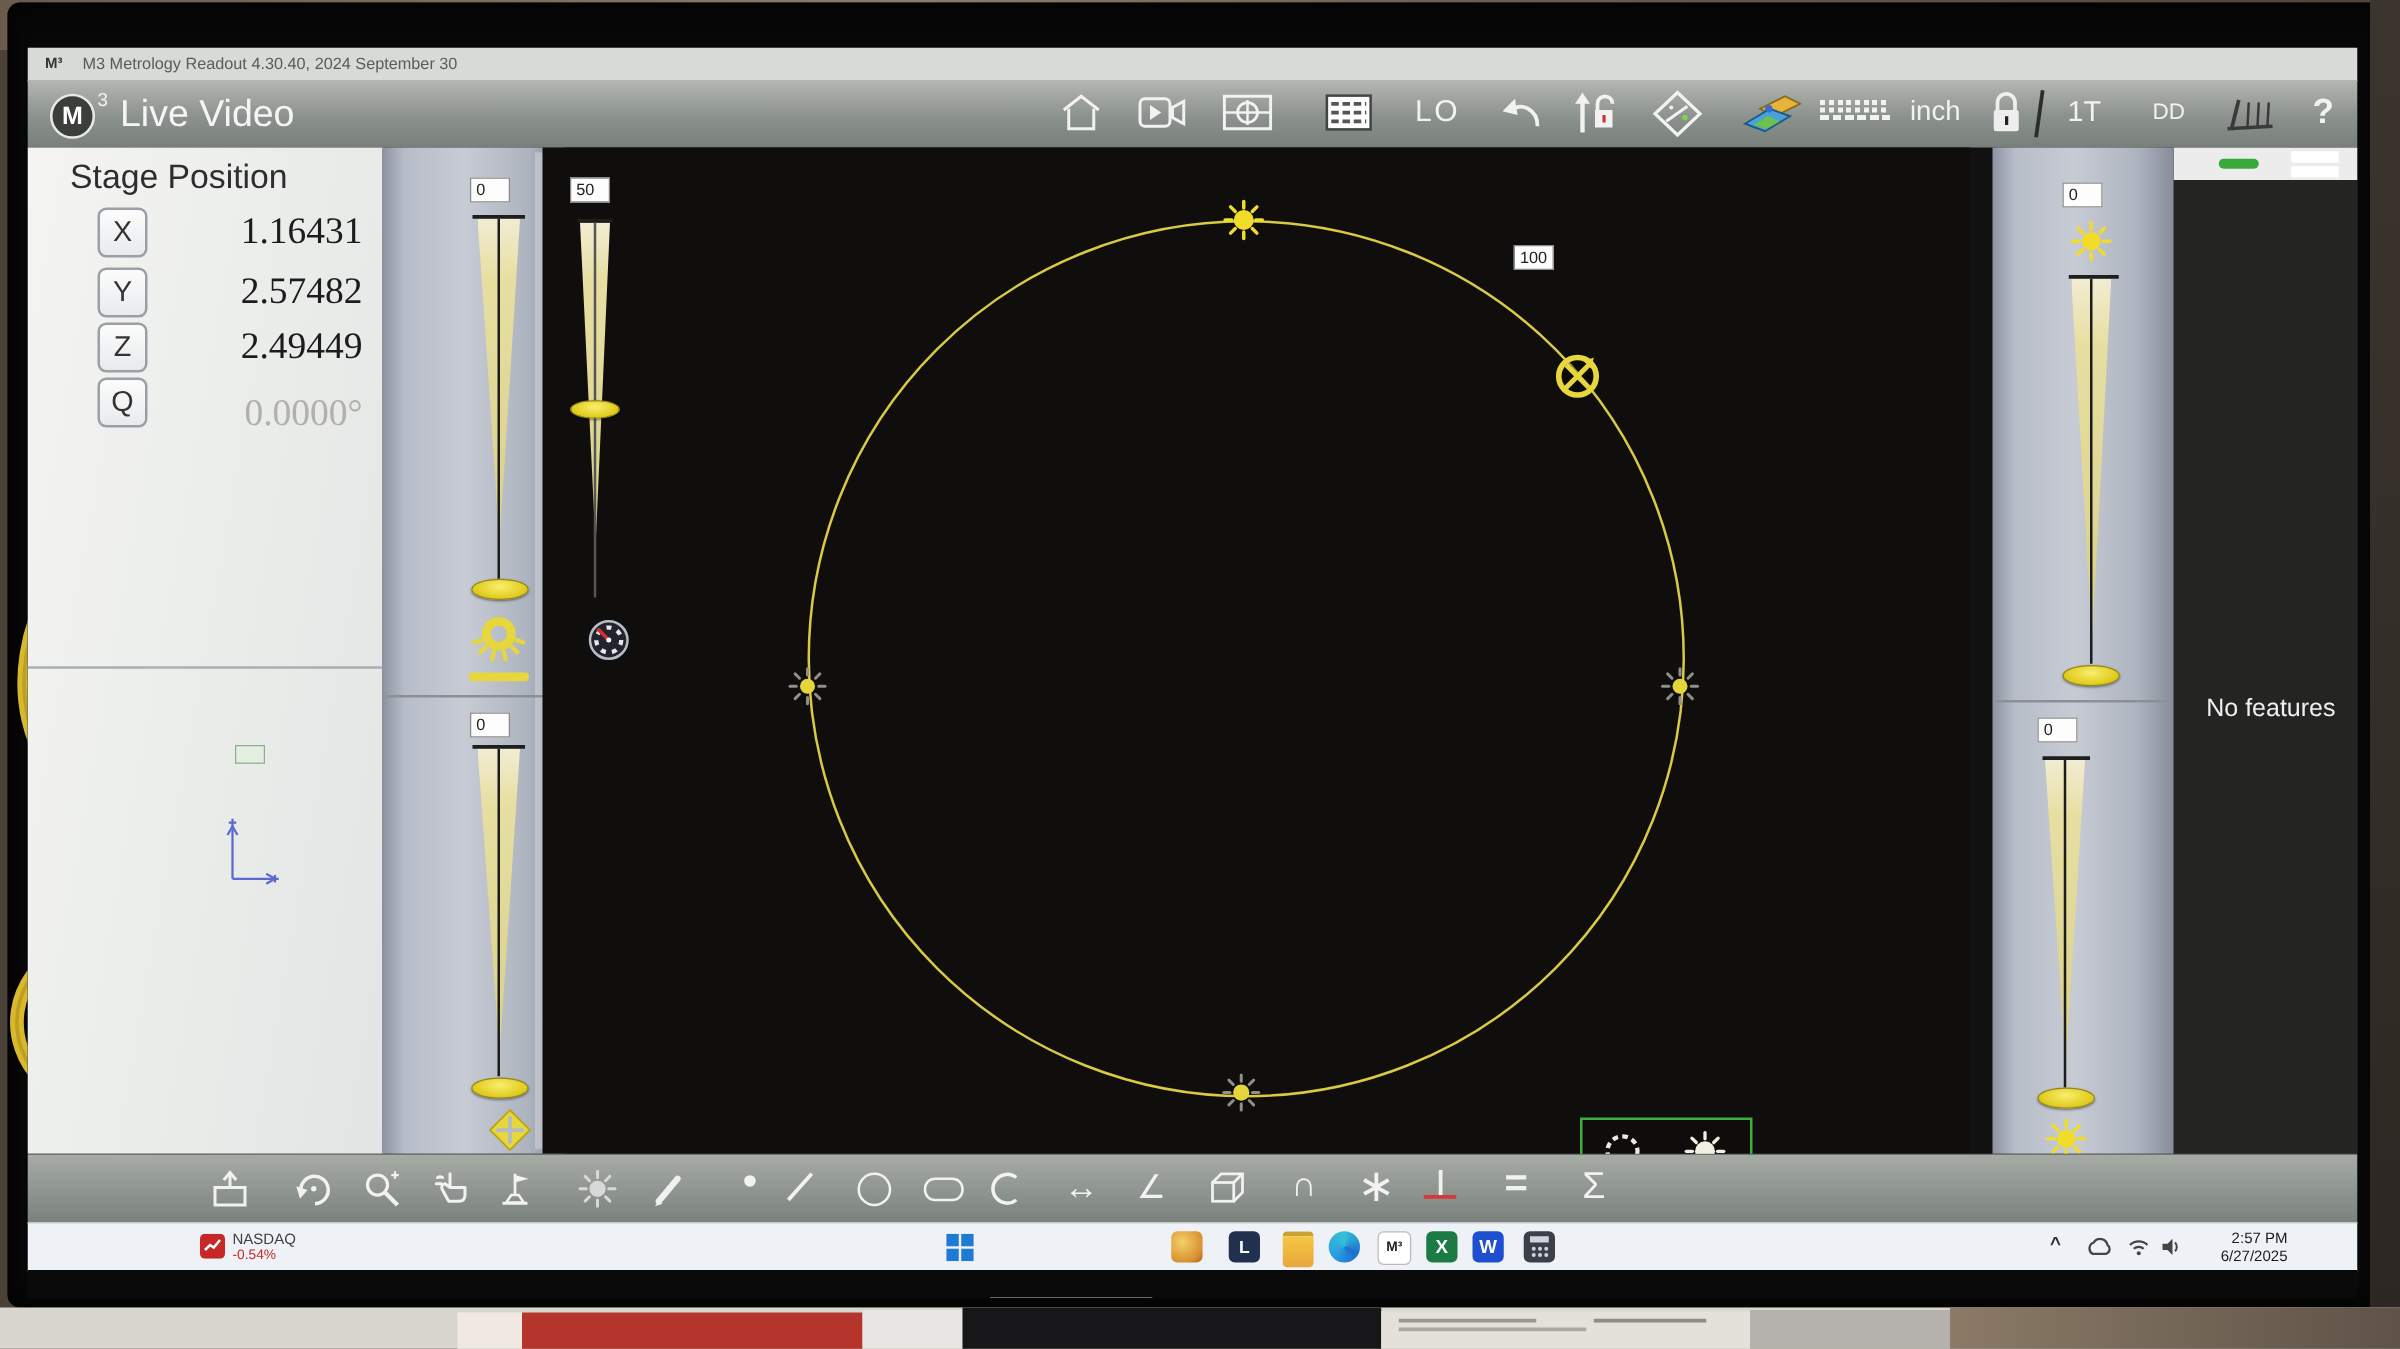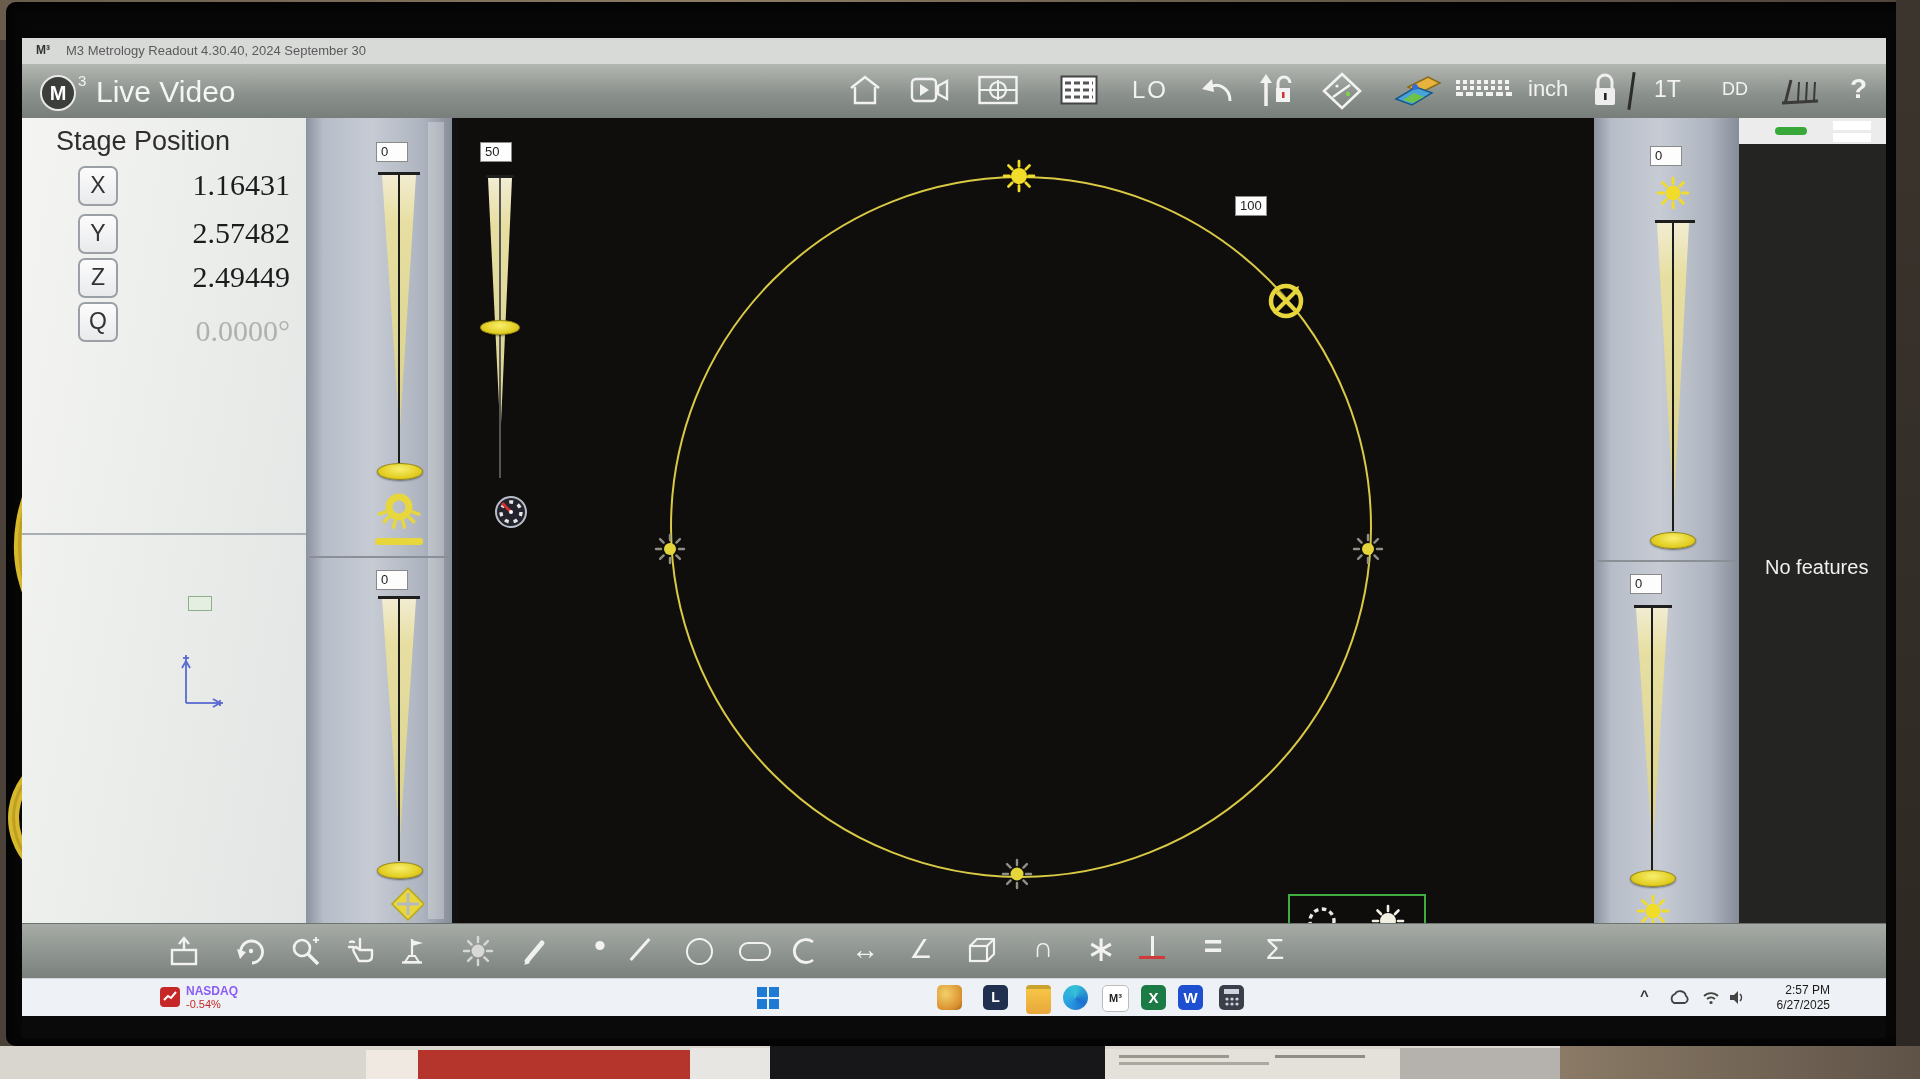--- a/index.html
+++ b/index.html
@@ -10,21 +10,21 @@
   .wall-top{left:0;top:0;width:1920px;height:40px;background:linear-gradient(90deg,#6a5c4c,#8d7d66 38%,#6e604f 60%,#4e443a);}
   .wall-right{left:1896px;top:0;width:24px;height:1079px;background:linear-gradient(#3c352e,#2c2722);}
   .desk{left:0;top:1046px;width:1920px;height:33px;background:#d9d6d0;}
   .monitor{left:6px;top:2px;width:1908px;height:1044px;background:#070707;border-radius:10px;box-shadow:inset 0 0 20px #000;}
   .screen{left:22px;top:38px;width:1864px;height:1000px;background:#111;overflow:hidden;}
   
   .titlebar{left:0;top:0;width:1864px;height:26px;background:#d8dad8;border-bottom:1px solid #b8bab8;}
   .header{left:0;top:26px;width:1864px;height:54px;background:linear-gradient(#b3b7b2,#8b918c 55%,#787e79);}
   .main-left{left:0;top:80px;width:284px;height:805px;background:linear-gradient(100deg,#f4f5f3,#e2e5e3);border-right:1px solid #9aa0a8;}
   .sliderpanel{background:linear-gradient(90deg,#8d939e 0,#b7bdc8 12%,#c6cbd4 45%,#aeb4bf 80%,#878d98 100%);}
-  .video{left:436px;top:80px;width:1142px;height:805px;background:#0f0e0c;}
+  .video{left:412px;top:80px;width:1142px;height:805px;background:#0f0e0c;}
   .infopanel{left:1717px;top:80px;width:147px;height:805px;background:#242423;padding-left:41px;}
   .toolbar{left:0;top:885px;width:1864px;height:55px;background:linear-gradient(#a6aba6,#8b918c 60%,#7a807b);border-top:1px solid #6d736e;}
   .taskbar{left:0;top:940px;width:1864px;height:38px;background:#eef1f5;border-top:1px solid #d3d7db;}
   .screen-bottom{left:0;top:978px;width:1864px;height:22px;background:#0a0a0a;}
   
   .vbox{position:absolute;background:#fdfdfd;border:1px solid #8a8a8a;font-size:13px;color:#222;line-height:18px;padding:0 4px;min-width:22px;}
   .thumb{position:absolute;height:15px;border-radius:50%;
     background:radial-gradient(ellipse at 50% 35%,#f8ef6e,#e3cf25 60%,#c9b415);
     border:1px solid #97870f;box-shadow:0 1px 2px rgba(0,0,0,.45);}
   .wedge{position:absolute;background:linear-gradient(#f2ecd2,#e7dfa2 18%,#d9d08a);
@@ -501,21 +501,21 @@
     <span class="abs tool-glyph" style="left:1176px;top:4px;font-size:32px;font-weight:bold;width:30px;">=</span>
     <span class="abs tool-glyph" style="left:1238px;top:8px;font-size:30px;width:30px;">Σ</span>
   </div>
 
   <div class="abs taskbar">
     <span class="abs" style="left:138px;top:5px;width:130px;height:28px;">
       <svg class="abs" style="left:0;top:3px;" width="20" height="20" viewBox="0 0 20 20">
           <rect x="0" y="0" width="20" height="20" rx="4" fill="#c62828"></rect>
           <polyline points="4,13 8,9 11,11 16,5" fill="none" stroke="#fff" stroke-width="2"></polyline>
         </svg>
-      <span class="abs" style="left:26px;top:0;font-size:12px;font-weight:bold;color:#8b5cf6;">NASDAQ</span>
+      <span class="abs" style="left:26px;top:0;font-size:12px;font-weight:normal;color:#404040;">NASDAQ</span>
       <span class="abs" style="left:26px;top:14px;font-size:11px;color:#c62828;">-0.54%</span>
     </span>
 
     <span class="abs" style="left:735px;top:8px;">
       <svg width="22" height="22" viewBox="0 0 22 22">
           <g fill="#1f7ad4">
             <rect x="0" y="0" width="10" height="10"></rect>
             <rect x="12" y="0" width="10" height="10"></rect>
             <rect x="0" y="12" width="10" height="10"></rect>
             <rect x="12" y="12" width="10" height="10"></rect>

